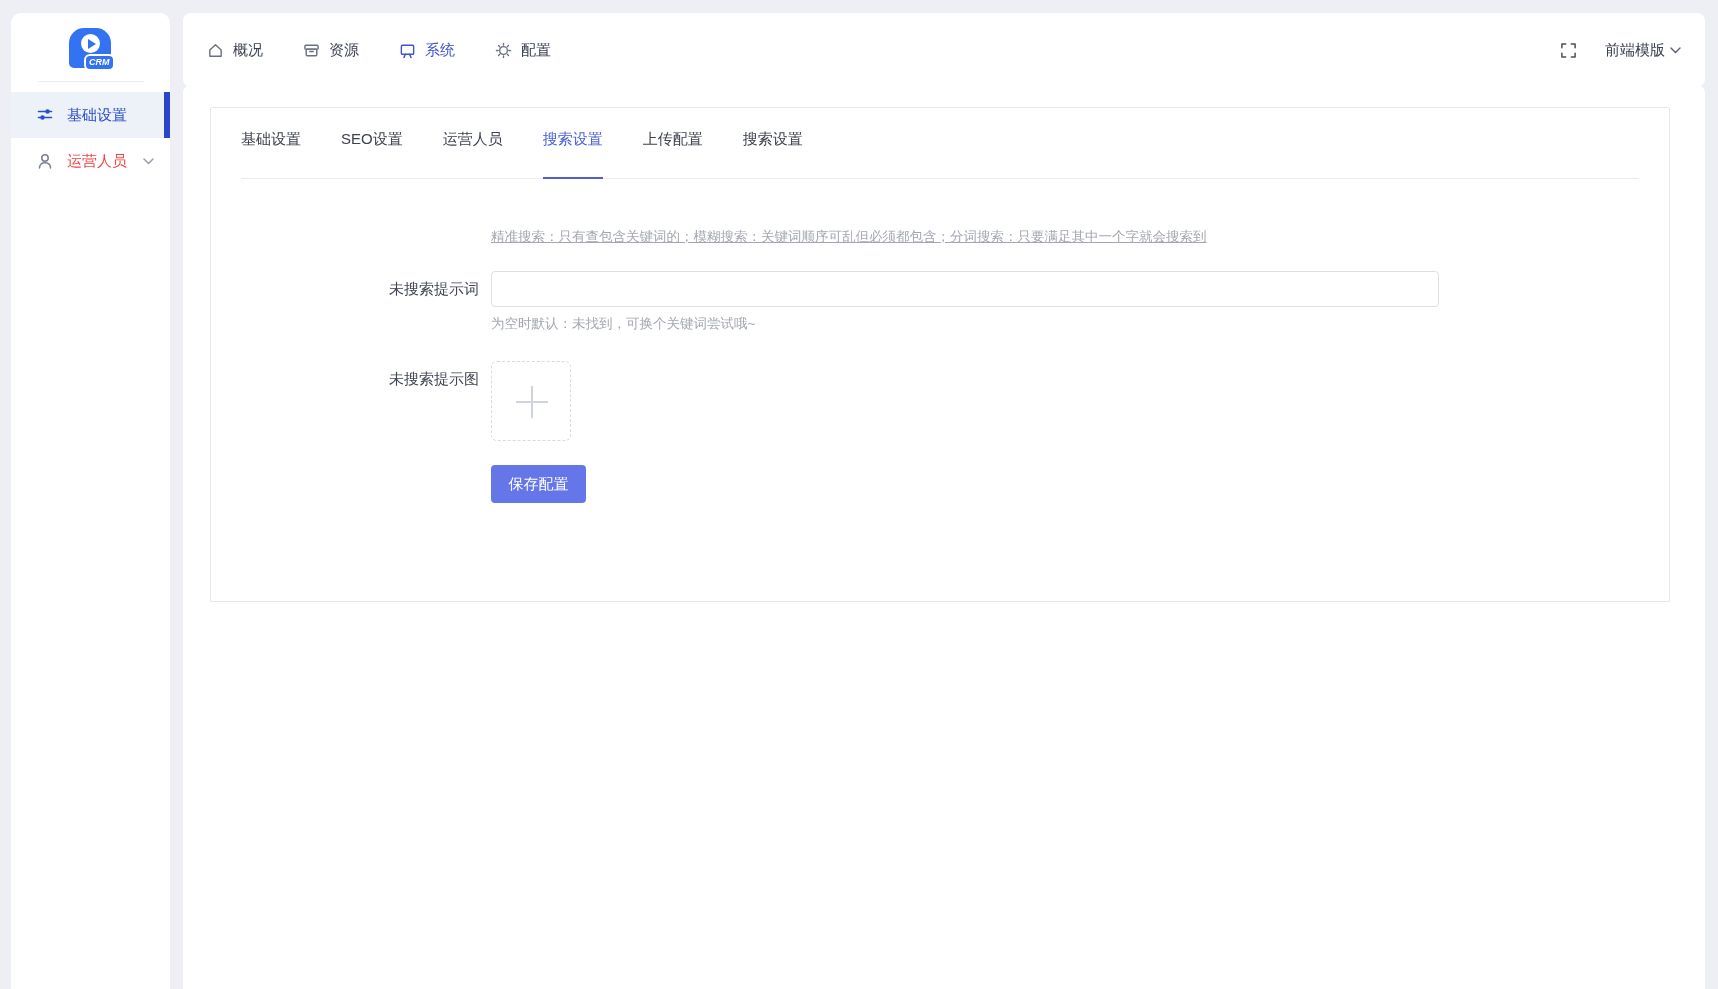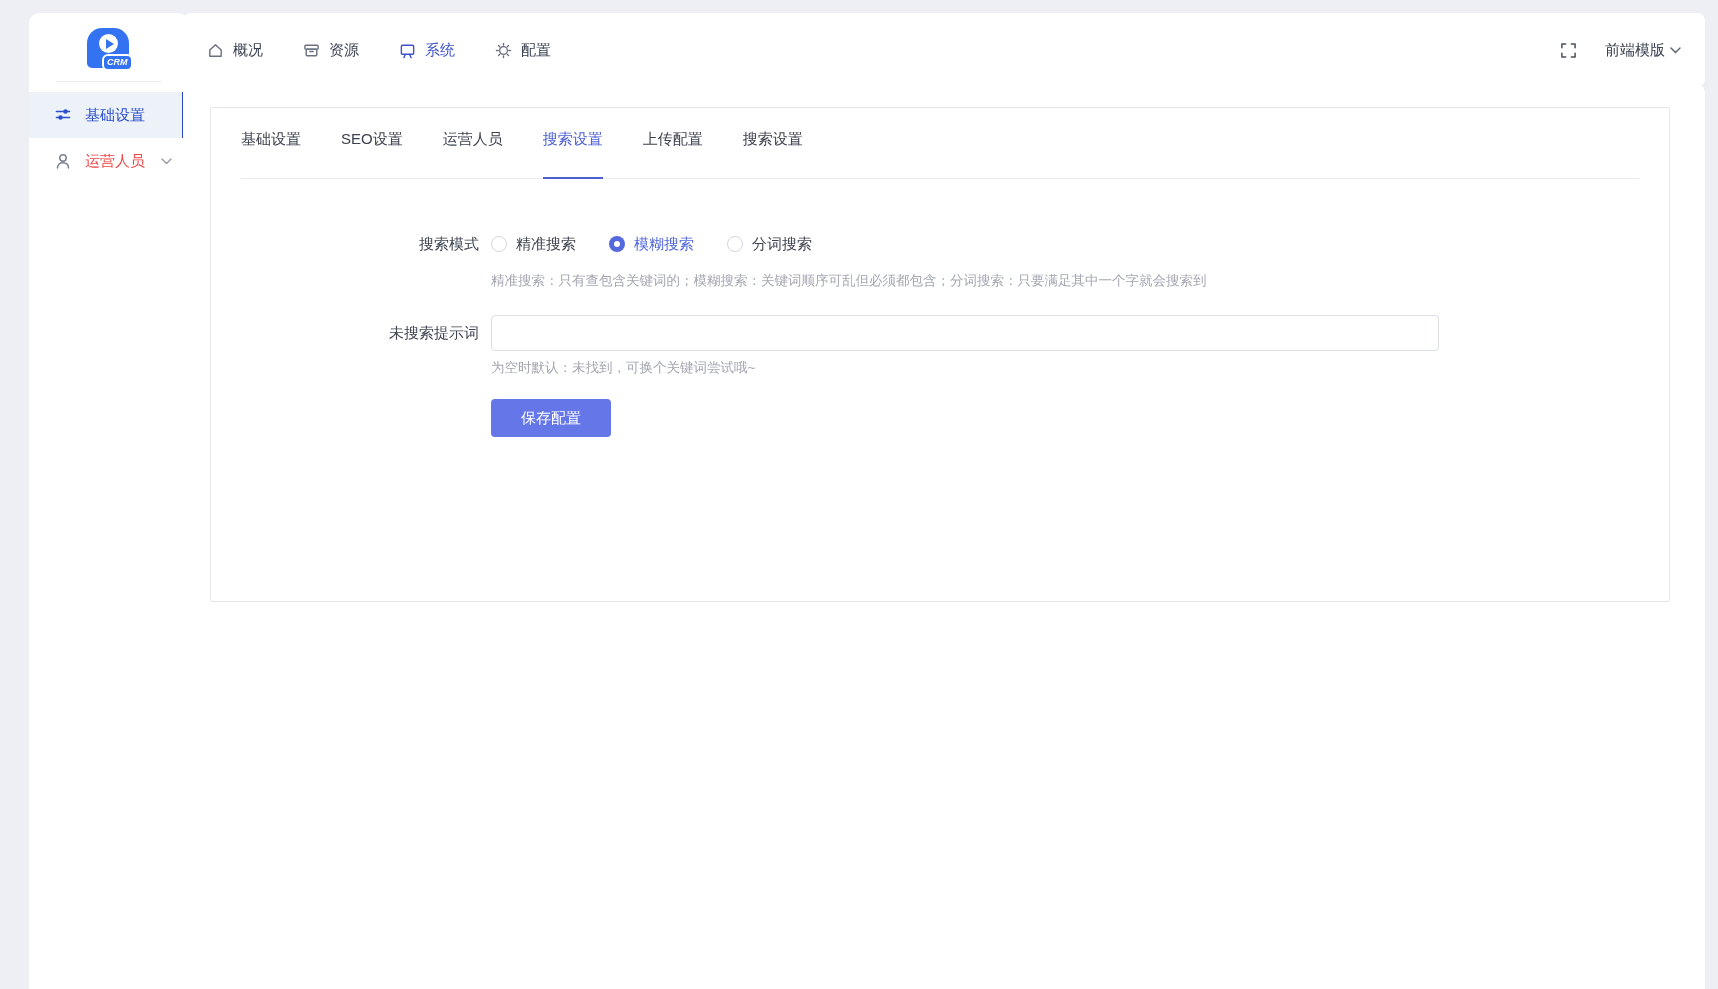--- a/index.html
+++ b/index.html
@@ -17,21 +17,21 @@
   body{
     background:var(--page-bg);
     position:relative;
     font-family:"Liberation Sans","DejaVu Sans",sans-serif;
     color:var(--text-dark);
   }
   svg{display:block;}
 
   
   .sidebar{
-    position:absolute;left:29px;top:13px;width:159px;bottom:0;
+    position:absolute;left:11px;top:13px;width:159px;bottom:0;
     background:#fff;border-radius:10px 10px 0 0;
   }
   .logo-wrap{height:62px;display:flex;align-items:center;justify-content:center;padding-top:10px;}
   .logo{position:relative;width:48px;height:46px;}
   .logo-bubble{position:absolute;left:2px;top:2px;width:42px;height:40px;background:var(--logo-blue);border-radius:15px 15px 15px 5px;}
   .logo-play{position:absolute;left:14px;top:8px;width:19px;height:19px;background:#fff;border-radius:50%;}
   .logo-play::after{content:'';position:absolute;left:7px;top:5px;width:0;height:0;
     border-left:8px solid var(--logo-blue);border-top:5px solid transparent;border-bottom:5px solid transparent;}
   .logo-text{position:absolute;right:0px;bottom:1px;background:var(--logo-blue);color:#fff;
     font-style:italic;font-weight:bold;font-size:9px;line-height:1;padding:2px 3px;border-radius:6px;border:2px solid #fff;}
@@ -73,35 +73,35 @@
   .form-row{display:flex;align-items:center;}
   .form-label{width:250px;flex-shrink:0;text-align:right;padding-right:12px;font-size:15px;color:#3f4552;}
   .hint{margin-left:250px;font-size:13.5px;color:var(--text-gray);line-height:15px;}
 
   .radio-group{display:flex;align-items:center;}
   .radio{display:flex;align-items:center;gap:9px;margin-right:33px;cursor:pointer;font-size:15px;color:#3e4450;height:30px;}
   .radio-dot{width:16px;height:16px;border-radius:50%;border:1px solid #d3d6df;background:#fff;}
   .radio.checked .radio-dot{border:none;background:#5469de;position:relative;}
   .radio.checked .radio-dot::after{content:'';position:absolute;left:5px;top:5px;width:6px;height:6px;border-radius:50%;background:#fff;}
   .radio.checked .radio-label{color:#5168dd;}
-  .hint-radios{margin-top:14px;}
+  .hint-radios{margin-top:14px;text-decoration:underline;}
 
   .row-word{margin-top:27px;}
   .text-input{width:948px;height:36px;border:1px solid var(--border-gray);border-radius:4px;
     font-size:14px;padding:0 12px;outline:none;color:var(--text-dark);background:#fff;}
   .hint-word{margin-top:9px;}
 
   .row-image{margin-top:30px;align-items:flex-start;}
   .row-image .form-label{padding-top:9px;}
   .upload-box{width:80px;height:80px;border:1px dashed #d8dbe1;border-radius:6px;position:relative;cursor:pointer;background:#fff;}
   .plus-icon .ph{position:absolute;left:24px;top:39px;width:32px;height:2px;background:#d0d3d9;}
   .plus-icon .pv{position:absolute;left:39px;top:24px;width:2px;height:32px;background:#d0d3d9;}
 
   .row-save{margin-top:24px;}
-  .save-btn{margin-left:250px;width:120px;height:38px;background:var(--btn-bg);border:none;border-radius:4px;
+  .save-btn{margin-left:250px;width:95px;height:38px;background:var(--btn-bg);border:none;border-radius:4px;
     color:#fff;font-size:15px;cursor:pointer;font-family:inherit;}
 </style>
 </head>
 <body>
 
 <aside class="sidebar">
   <div class="logo-wrap">
     <div class="logo">
       <div class="logo-bubble"></div>
       <div class="logo-play"></div>
@@ -211,45 +211,36 @@
       <div class="tab">基础设置</div>
       <div class="tab">SEO设置</div>
       <div class="tab">运营人员</div>
       <div class="tab active">搜索设置</div>
       <div class="tab">上传配置</div>
       <div class="tab">搜索设置</div>
     </div>
 
     <div class="form">
 
-      <div class="form-row">
-        <div class="form-label">搜索模式</div>
-        <div class="radio-group">
-          <div class="radio">
-            <span class="radio-dot"></span>
-            <span class="radio-label">精准搜索</span>
-          </div>
-          <div class="radio checked">
-            <span class="radio-dot"></span>
-            <span class="radio-label">模糊搜索</span>
-          </div>
-          <div class="radio">
-            <span class="radio-dot"></span>
-            <span class="radio-label">分词搜索</span>
-          </div>
-        </div>
-      </div>
       <div class="hint hint-radios">精准搜索：只有查包含关键词的；模糊搜索：关键词顺序可乱但必须都包含；分词搜索：只要满足其中一个字就会搜索到</div>
 
       <div class="form-row row-word">
         <div class="form-label">未搜索提示词</div>
         <input class="text-input" type="text" value="" style="">
       </div>
       <div class="hint hint-word">为空时默认：未找到，可换个关键词尝试哦~</div>
 
+      <div class="form-row row-image">
+        <div class="form-label">未搜索提示图</div>
+        <div class="upload-box">
+          <span class="plus-icon">
+            <span class="ph"></span><span class="pv"></span>
+          </span>
+        </div>
+      </div>
 
       <div class="form-row row-save">
         <button class="save-btn">保存配置</button>
       </div>
 
     </div>
   </section>
 </main>
 
 </body></html>

